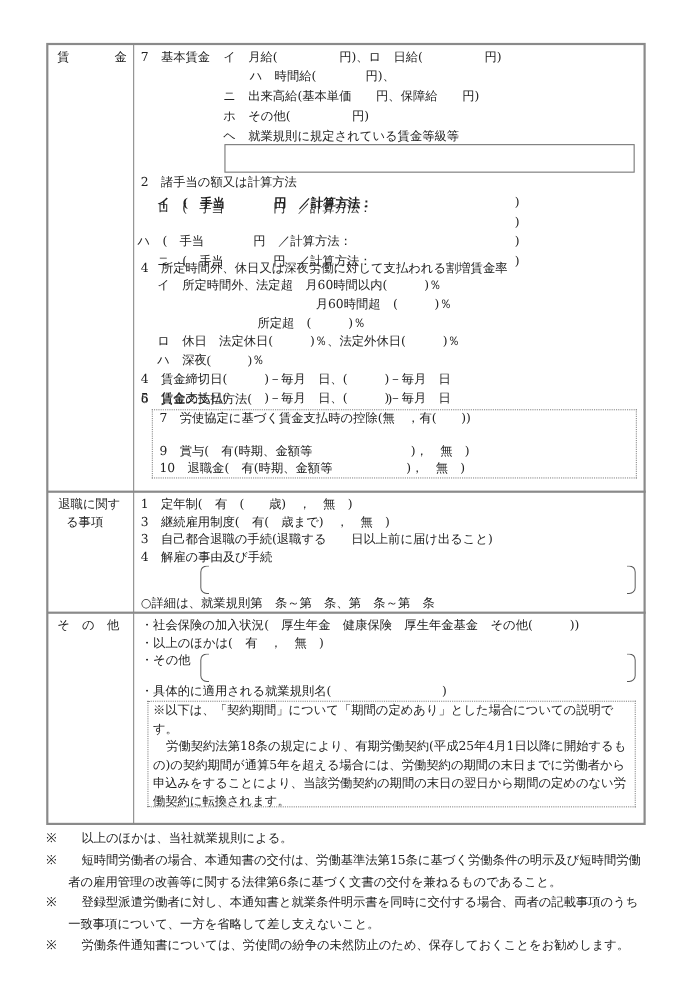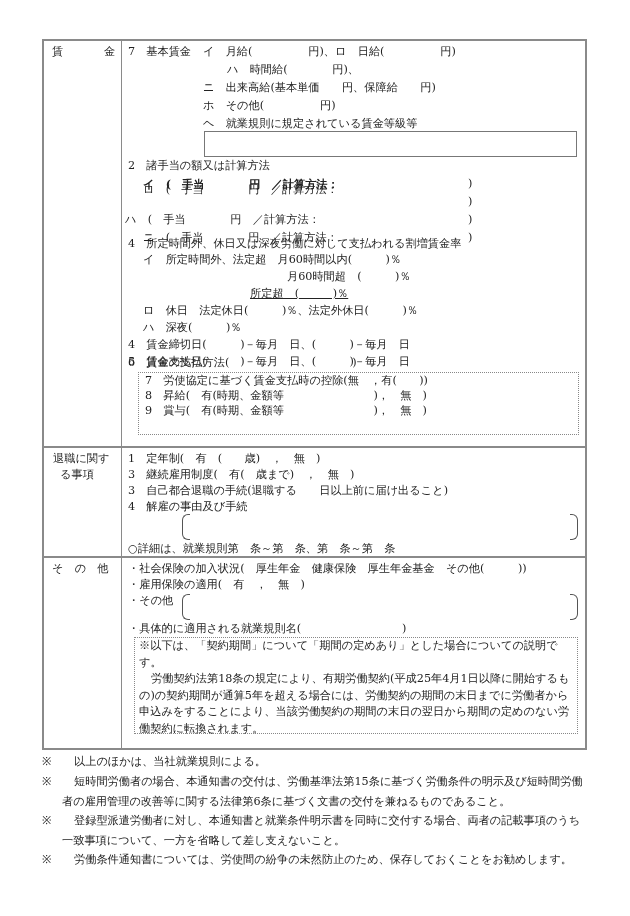--- a/index.html
+++ b/index.html
@@ -50,50 +50,50 @@
 <span class="abs" style="left:143px;top:182px;">ロ　(　手当　　　　円　／計算方法：</span>
 <span class="abs" style="left:468px;top:194px;">)</span>
 <span class="abs" style="left:125px;top:212px;">ハ　(　手当　　　　円　／計算方法：</span>
 <span class="abs" style="left:468px;top:212px;">)</span>
 <span class="abs" style="left:143px;top:230px;">ニ　(　手当　　　　円　／計算方法：</span>
 <span class="abs" style="left:468px;top:230px;">)</span>
 
 <span class="abs" style="left:128px;top:236px;top:236px;">4　所定時間外、休日又は深夜労働に対して支払われる割増賃金率</span>
 <span class="abs" style="left:143px;top:252px;">イ　所定時間外、法定超　月60時間以内(　　　)％</span>
 <span class="abs" style="left:287px;top:269px;">月60時間超　(　　　)％</span>
-<span class="abs" style="left:250px;top:286px;text-decoration:underline;">所定超　(　　　)％</span>
+<span class="abs" style="left:234px;top:286px;">所定超　(　　　)％</span>
 <span class="abs" style="left:143px;top:303px;">ロ　休日　法定休日(　　　)％、法定外休日(　　　)％</span>
-<span class="abs" style="left:143px;top:320px;">ハ　深夜(　　　)％</span>
+<span class="abs" style="left:143px;top:320px;font-family:Liberation Serif, serif;">ハ　深夜(　　　)％</span>
 <span class="abs" style="left:128px;top:337px;">4　賃金締切日(　　　)－毎月　日、(　　　)－毎月　日</span>
 <span class="abs" style="left:128px;top:354px;">5　賃金支払日(　　　)－毎月　日、(　　　)－毎月　日</span>
 <span class="abs" style="left:128px;top:371px;top:355px;">6　賃金の支払方法(　　　　　　　　　　　)</span>
 
 <div class="box-dotted" style="left:138px;top:372px;width:441px;height:63px;">
   <span class="abs" style="left:6px;top:0px;">7　労使協定に基づく賃金支払時の控除(無　，有(　　))</span>
-  <span class="abs" style="left:6px;top:15px;">8　昇給(　有(時期、金額等　　　　　　　　)，　無　)</span>
   <span class="abs" style="left:6px;top:30px;">9　賞与(　有(時期、金額等　　　　　　　　)，　無　)</span>
+  <span class="abs" style="left:6px;top:45px;">10　退職金(　有(時期、金額等　　　　　　)，　無　)</span>
 </div>
 
 <span class="abs" style="left:53px;top:451px;">退職に関す</span>
 <span class="abs" style="left:60px;top:467px;">る事項</span>
 
 <span class="abs" style="left:128px;top:451px;">1　定年制(　有　(　　歳)　，　無　)</span>
 <span class="abs" style="left:128px;top:467px;">3　継続雇用制度(　有(　歳まで)　，　無　)</span>
 <span class="abs" style="left:128px;top:483px;">3　自己都合退職の手続(退職する　　日以上前に届け出ること)</span>
 <span class="abs" style="left:128px;top:499px;">4　解雇の事由及び手続</span>
 <div style="position:absolute;left:182px;top:514px;width:396px;height:26px;">
   <div class="brk-l" style="left:0;top:0;height:26px;"></div>
   <div class="brk-r" style="right:0;top:0;height:26px;"></div>
   <span class="abs" style="left:12px;top:5px;"></span>
 </div>
 <span class="abs" style="left:128px;top:541px;">○詳細は、就業規則第　条～第　条、第　条～第　条</span>
 
 <span class="abs" style="left:52px;top:561px;">そ　の　他</span>
 <span class="abs" style="left:128px;top:561px;">・社会保険の加入状況(　厚生年金　健康保険　厚生年金基金　その他(　　　))</span>
-<span class="abs" style="left:128px;top:577px;">・雇用保険の適用(　有　，　無　)</span>
+<span class="abs" style="left:128px;top:577px;">・以上のほかは(　有　，　無　)</span>
 <span class="abs" style="left:128px;top:593px;">・その他</span>
 <div style="position:absolute;left:182px;top:594px;width:396px;height:26px;">
   <div class="brk-l" style="left:0;top:0;height:26px;"></div>
   <div class="brk-r" style="right:0;top:0;height:26px;"></div>
   <span class="abs" style="left:12px;top:5px;"></span>
 </div>
 <span class="abs" style="left:128px;top:621px;">・具体的に適用される就業規則名(　　　　　　　　　)</span>
 
 <div class="box-dotted" style="left:134px;top:637px;width:444px;height:97px;">
   <div class="note-para" style="left:4px;top:0px;width:434px;">※以下は、「契約期間」について「期間の定めあり」とした場合についての説明です。</div>

